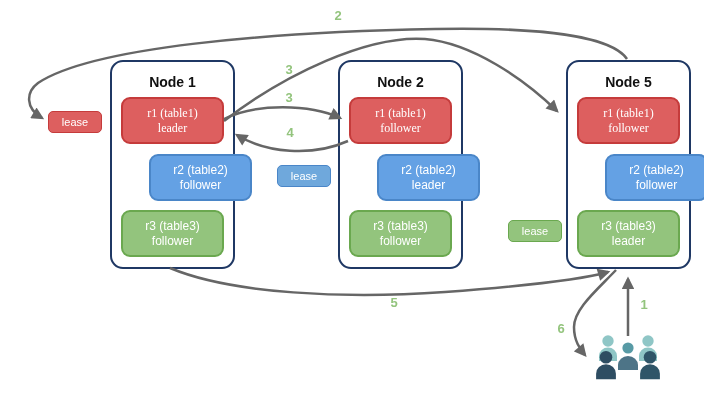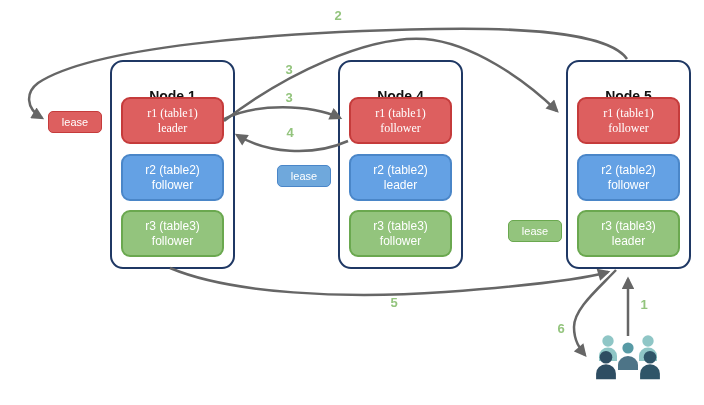--- a/index.html
+++ b/index.html
@@ -1,27 +1,27 @@
 <!DOCTYPE html>
 <html style="--red-fill: #DD5F5F; --red-border: #C53B3B; --blue-fill: #64A1E4; --blue-border: #4A86C8; --blue-lease-fill: #6FA8DC; --green-fill: #93C47D; --green-border: #6AA84F; --node-border: #1F3864; --arrow: #666666; --step-label: #93C47D; --people-light: #8FC6C6; --people-mid: #579AA5; --people-mid-dark: #4D7487; --people-dark: #2E4D62; --people-dark2: #2F5568;"><head>
 <meta charset="utf-8">
 <style>
   html,body{margin:0;padding:0;background:#fff;font-family:"Liberation Sans",sans-serif;}
   .canvas{position:relative;width:704px;height:405px;background:#fff;overflow:hidden;}
 
   
   .node{position:absolute;top:60px;width:121px;height:205px;background:#fff;
         border:2px solid var(--node-border);border-radius:13px;}
-  .node-title{text-align:center;margin-top:26px;font-size:14px;font-weight:bold;color:#111;}
+  .node-title{text-align:center;margin-top:12px;font-size:14px;font-weight:bold;color:#111;}
   .replica{position:absolute;left:9px;width:99px;height:43px;border-radius:9px;
            border:2px solid;display:flex;flex-direction:column;align-items:center;
            justify-content:center;color:#fff;font-size:12px;line-height:1.25;text-align:center;}
   .replica.r0{top:35px}.replica.r1{top:92px}.replica.r2{top:148px}
   .replica[data-color="red"]{background:var(--red-fill);border-color:var(--red-border);font-family:Liberation Serif, serif;}
-  .replica[data-color="blue"]{background:var(--blue-fill);border-color:var(--blue-border);}
+  .replica[data-color="blue"]{background:var(--blue-fill);border-color:var(--blue-border);margin-left:28px;}
   .replica[data-color="green"]{background:var(--green-fill);border-color:var(--green-border);}
 
   .node.n1{left:110px}.node.n2{left:338px}.node.n3{left:566px}
 
   
   .lease{position:absolute;width:52px;height:20px;border-radius:5px;border:1.5px solid;
          display:flex;align-items:center;justify-content:center;color:#fff;font-size:11px;}
   .lease[data-color="red"]{background:var(--red-fill);border-color:var(--red-border);left:48px;top:111px;}
   .lease[data-color="blue"]{background:var(--blue-lease-fill);border-color:var(--blue-border);left:277px;top:165px;}
   .lease[data-color="green"]{background:var(--green-fill);border-color:var(--green-border);left:508px;top:220px;}
@@ -60,21 +60,21 @@
       <div>r2 (table2)</div>
       <div>follower</div>
     </div>
     <div class="replica r2" data-color="green">
       <div>r3 (table3)</div>
       <div>follower</div>
     </div>
   </div>
 
   <div class="node n2">
-    <div class="node-title">Node 4</div>
+    <div class="node-title">Node 2</div>
     <div class="replica r0" data-color="red">
       <div>r1 (table1)</div>
       <div>follower</div>
     </div>
     <div class="replica r1" data-color="blue">
       <div>r2 (table2)</div>
       <div>leader</div>
     </div>
     <div class="replica r2" data-color="green">
       <div>r3 (table3)</div>

